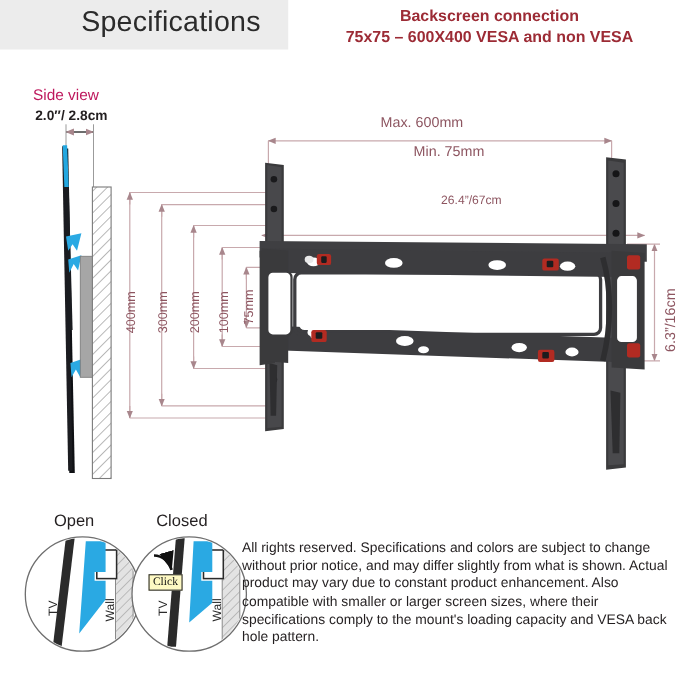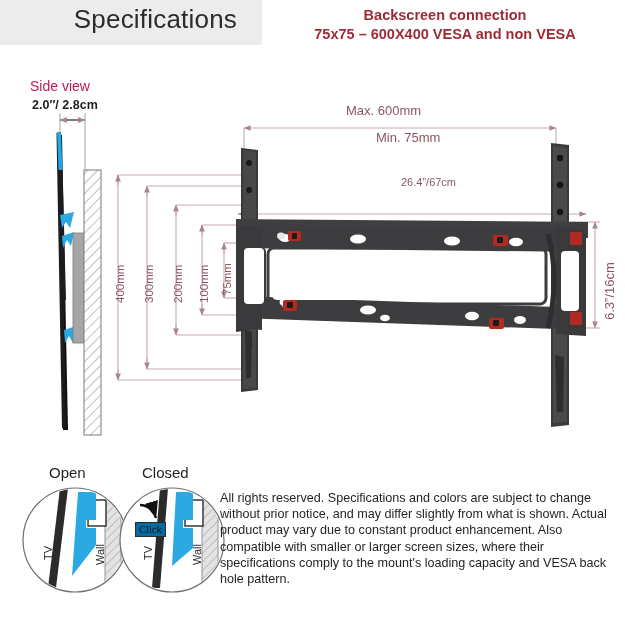--- a/index.html
+++ b/index.html
@@ -50,21 +50,21 @@
   }
 
   svg{display:block;}
   .svgabs{position:absolute;left:0;top:0;}
   .discl{
     position:absolute;left:220px;top:490px;width:400px;
     font-size:12.6px;line-height:16.2px;color:#231f20;
   }
   .clickbox{
     position:absolute;
-    border:1px solid #2b2b2b;background:#0369a1;
+    border:1px solid #2b2b2b;background:#fef9c3;
     font-size:10.5px;padding:1px 3px;color:#111;
     font-family:"Liberation Serif", serif;
   }
 </style>
 </head>
 <body>
 
 <div class="root">
 
   <div class="spec-band"></div>

